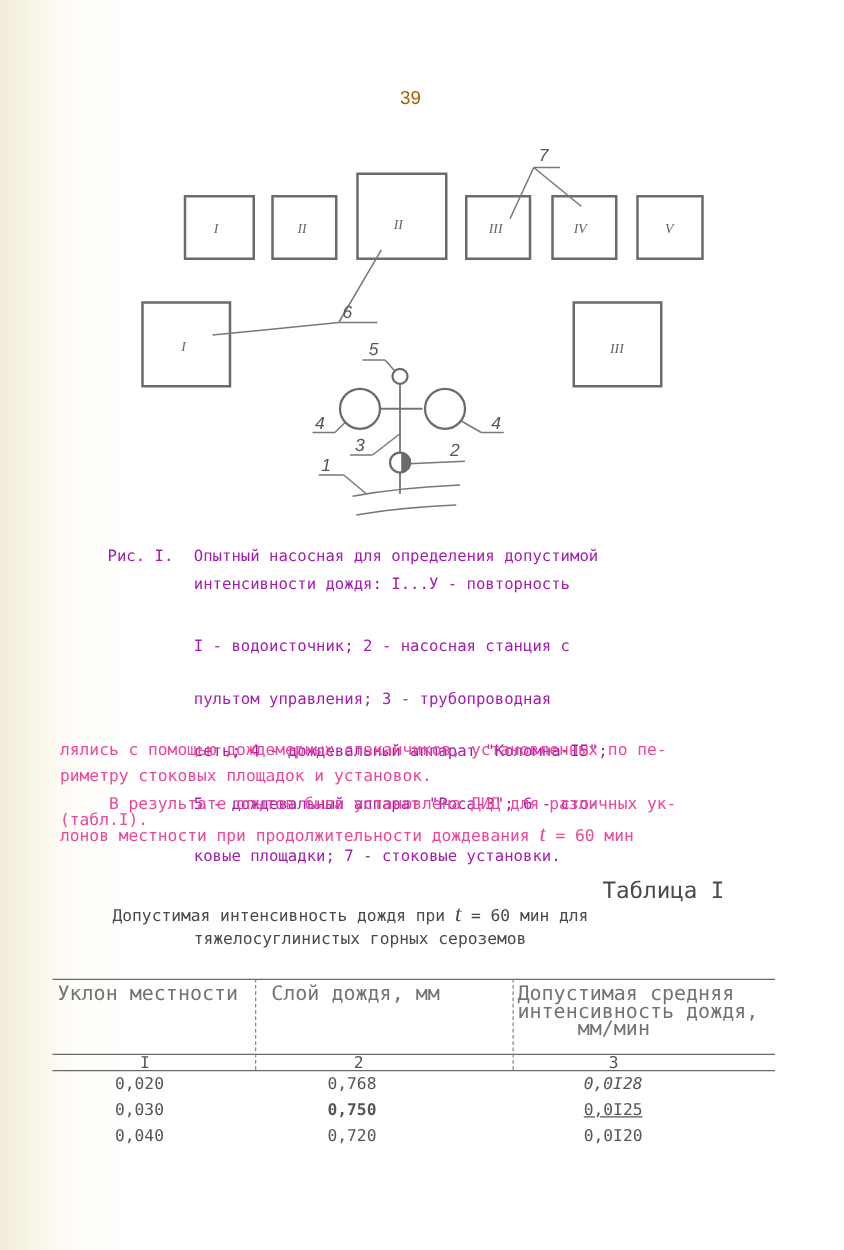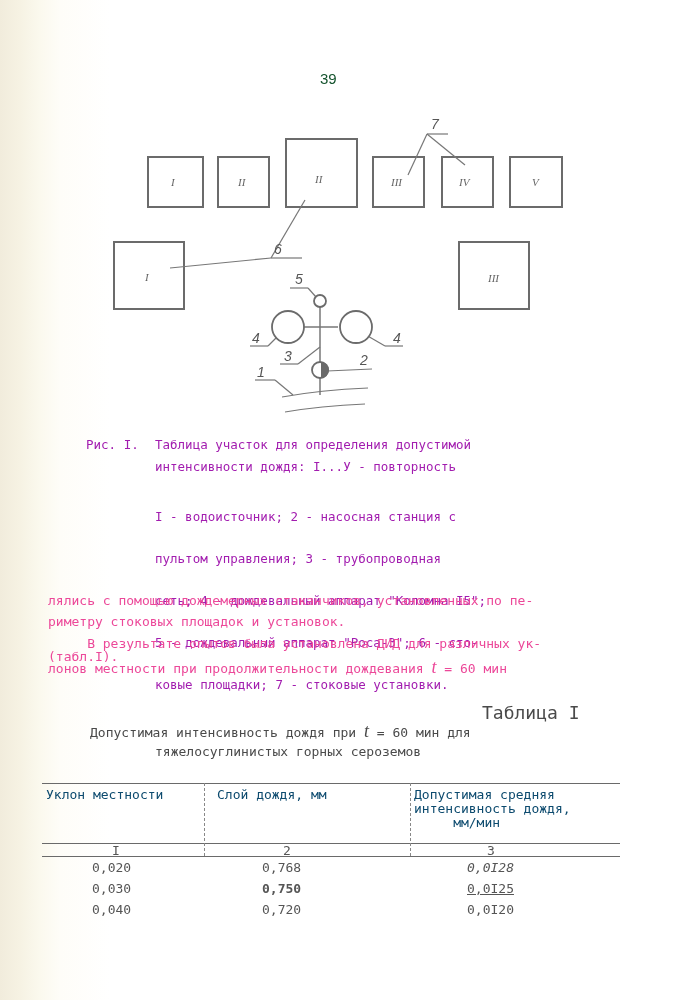--- a/index.html
+++ b/index.html
@@ -3,37 +3,37 @@
   <meta charset="utf-8">
   <style>
     html, body { margin: 0; padding: 0; }
     body {
       width: 675px; height: 1000px; position: relative; overflow: hidden;
       background: linear-gradient(to right, #f1ecdc 0px, #f6f2e3 20px, #fbf9ee 40px, #fefdf8 60px, #ffffff 110px);
       font-family: "DejaVu Sans Mono", "Liberation Mono", monospace;
       color: #4a4a4a;
     }
     .abs { position: absolute; }
-    .page-num { left: 320px; top: 70px; font-family: "Liberation Sans", sans-serif; font-size: 15px; color: #14532d; }
+    .page-num { left: 320px; top: 70px; font-family: "Liberation Sans", sans-serif; font-size: 15px; color: #a16207; }
     svg.diagram { position: absolute; left: 0; top: 0; }
     .roman { font-family: "Liberation Serif", serif; font-style: italic; font-size: 11px; fill: #666; }
     .num { font-family: "Liberation Sans", sans-serif; font-style: italic; font-size: 14px; fill: #555; }
     .caption { font-size: 12.5px; line-height: 15px; white-space: pre; color: #a21caf; }
     .caption-label { left: 86px; top: 437px; }
     .caption-l1 { left: 155px; top: 437px; }
     .caption-l2 { left: 155px; top: 459px; }
     .caption-legend { left: 155px; top: 482px; line-height: 14px; }
     .body-text { font-size: 13px; white-space: pre; color: #ec4899; }
     .italic-t { font-family: "Liberation Serif", serif; font-style: italic; font-size: 18px; }
     .table-num { left: 482px; top: 702px; font-size: 18px; }
     .table-title { left: 90px; top: 721px; font-size: 13px; white-space: pre; }
     .table-title2 { left: 155px; top: 744px; font-size: 13px; }
     .rule { position: absolute; height: 0; border-top: 1.5px solid #6a6a6a; }
     .vrule { position: absolute; width: 0; border-left: 1px dashed #888; }
-    .th { font-size: 13px; color: #0c4a6e; white-space: pre; line-height: 14px; }
+    .th { font-size: 16px; color: #737373; white-space: pre; line-height: 14px; }
     .td { font-size: 13px; color: #555; }
   </style>
 </head>
 <body>
 
 <div class="abs page-num">39</div>
 
 <svg class="diagram" width="675" height="430" viewBox="0 0 675 430">
   <g stroke="#6b6b6b" stroke-width="2" fill="none">
     <rect x="148" y="157" width="55" height="50"></rect>
@@ -103,21 +103,21 @@
   <text class="num" x="274" y="254">6</text>
   <text class="num" x="295" y="284">5</text>
   <text class="num" x="252" y="343">4</text>
   <text class="num" x="393" y="343">4</text>
   <text class="num" x="284" y="361">3</text>
   <text class="num" x="360" y="365">2</text>
   <text class="num" x="257" y="377">1</text>
 </svg>
 
 <div class="abs caption caption-label">Рис. I.</div>
-<div class="abs caption caption-l1">Таблица участок для определения допустимой</div>
+<div class="abs caption caption-l1">Опытный насосная для определения допустимой</div>
 <div class="abs caption caption-l2">интенсивности дождя: I...У - повторность</div>
 <div class="abs caption caption-legend">
   <div>I - водоисточник; 2 - насосная станция с</div>
   <div>пультом управления; 3 - трубопроводная</div>
   <div>сеть; 4 - дождевальный аппарат "Коломна-I5";</div>
   <div>5 - дождевальный аппарат "Роса-3"; 6 - сто-</div>
   <div>ковые площадки; 7 - стоковые установки.</div>
 </div>
 
 <div class="abs body-text" style="left:48px; top:593px;">лялись с помощью дождемерных стаканчиков, установленных по пе-</div>

